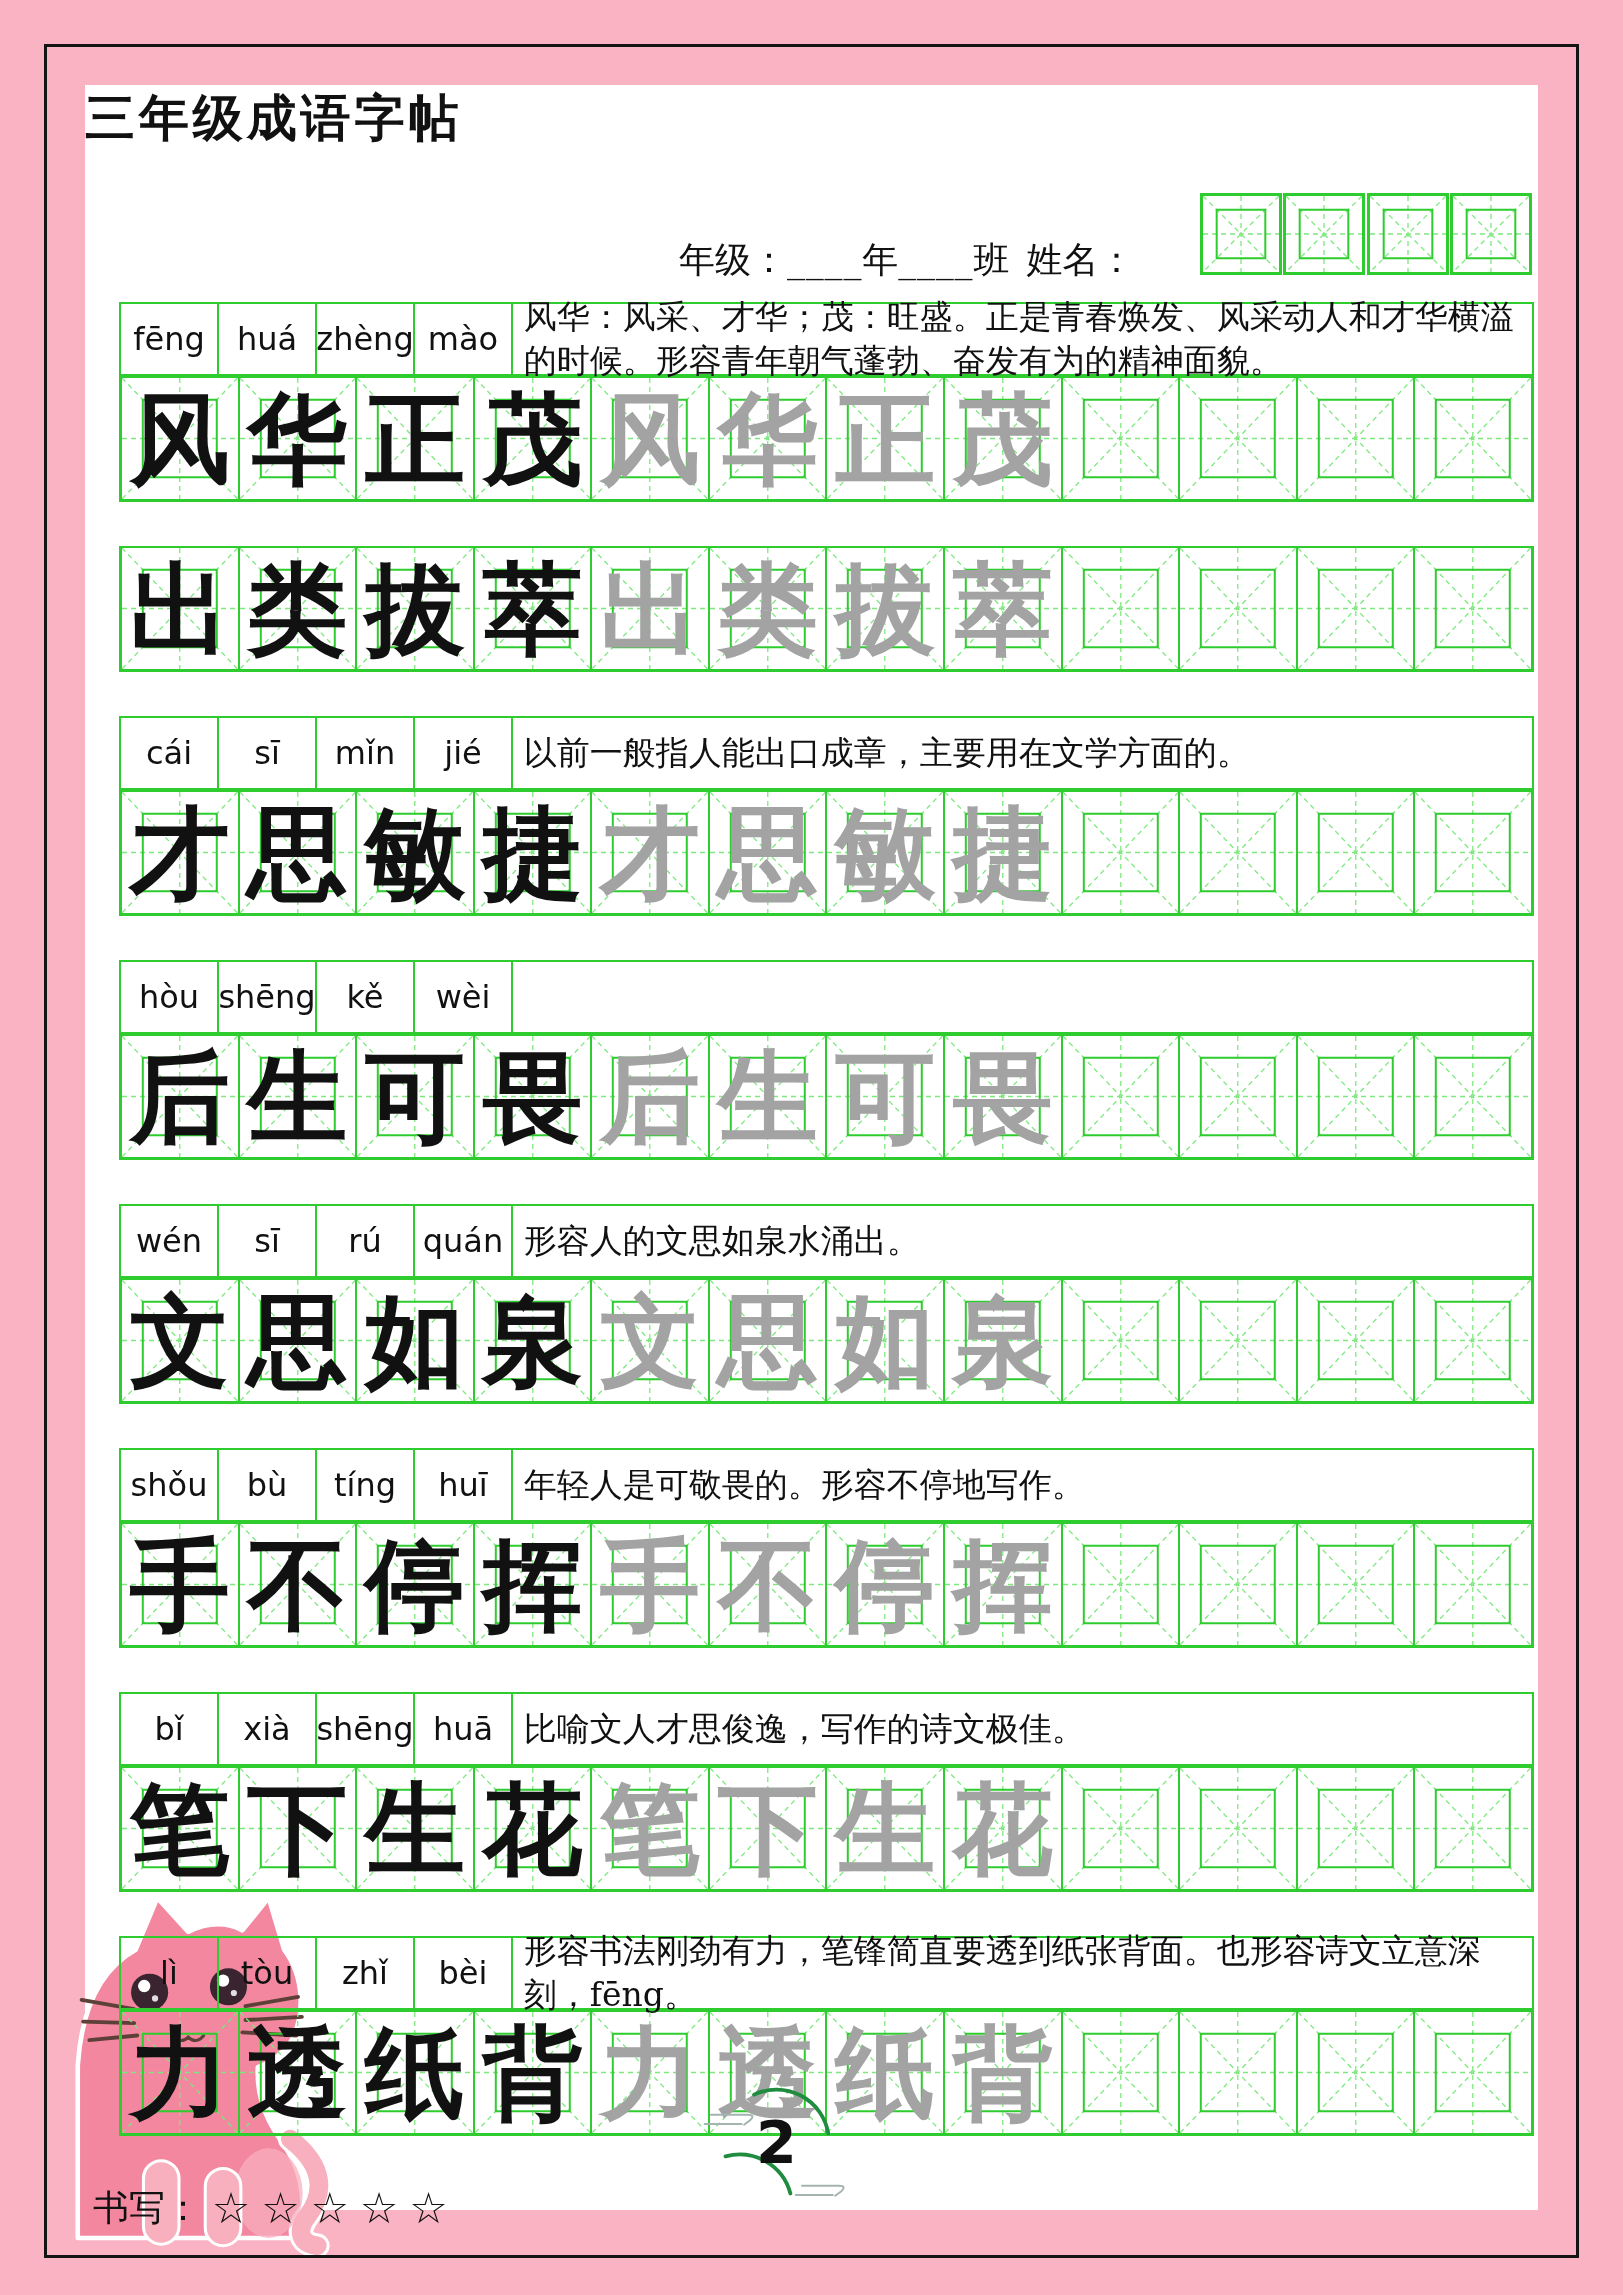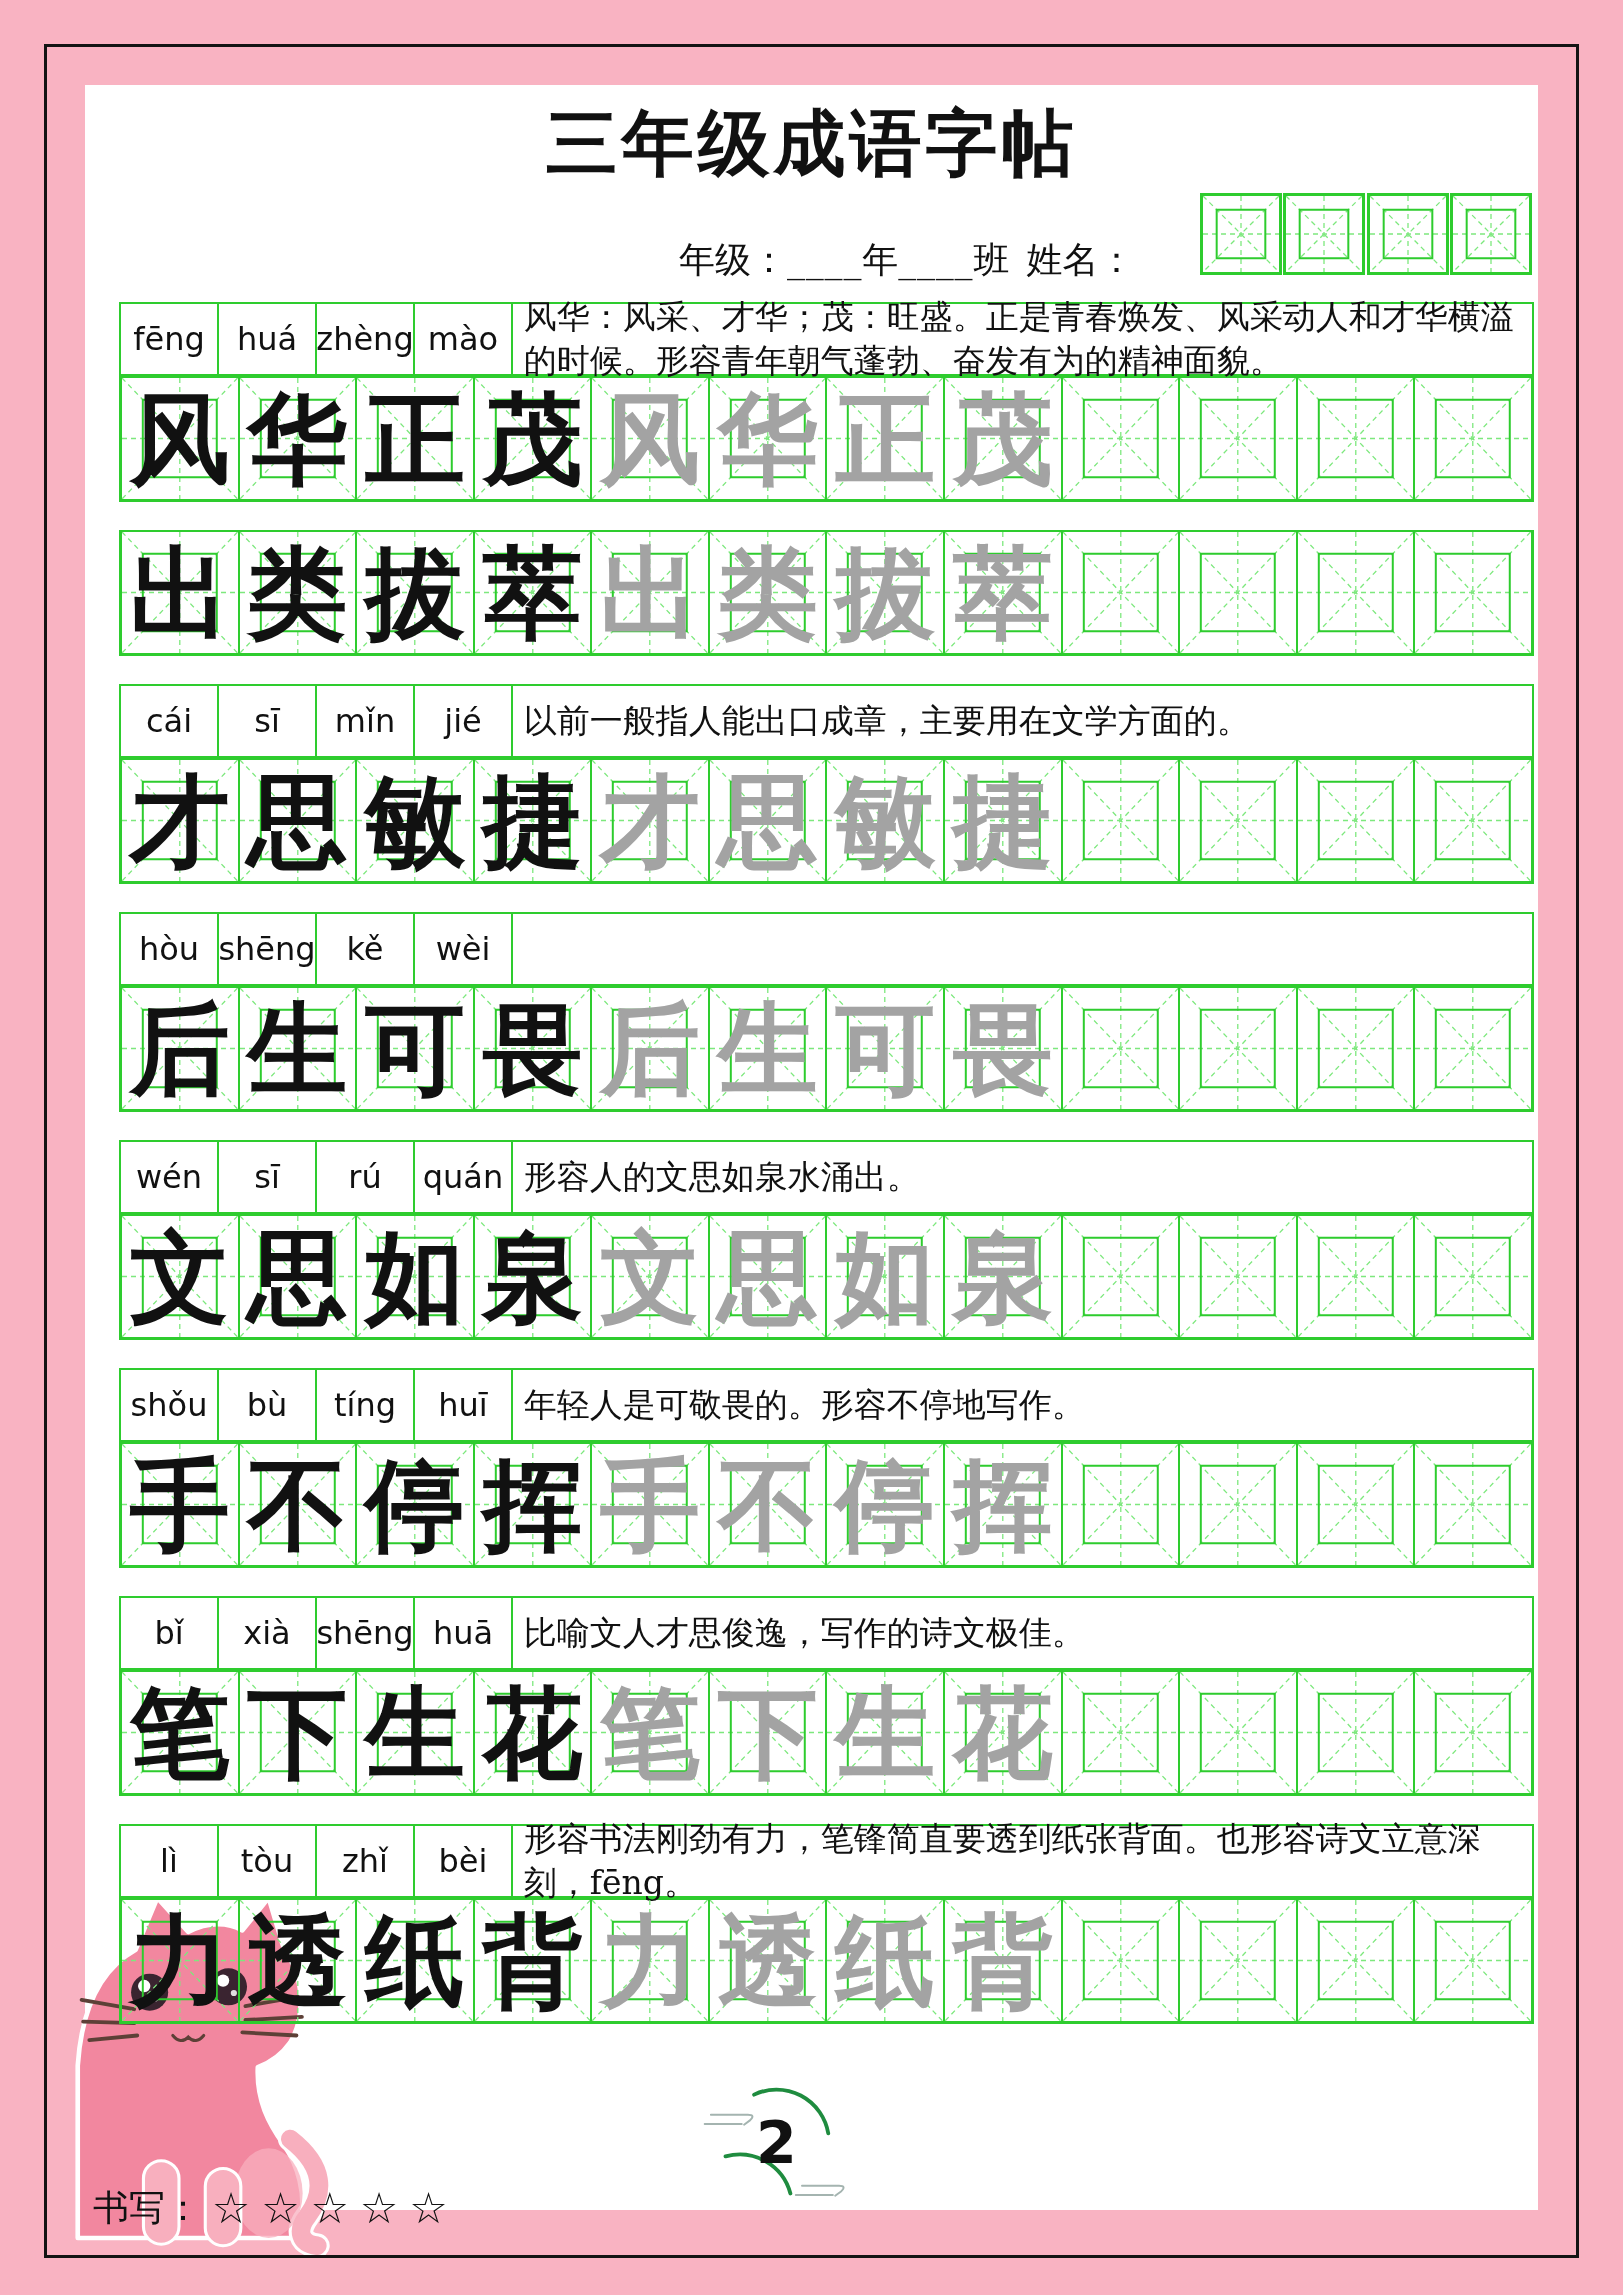--- a/index.html
+++ b/index.html
@@ -10,34 +10,34 @@
     --serif:"DejaVu Serif","Liberation Serif",serif;
     --sans:"DejaVu Sans","Liberation Sans",sans-serif;
   }
   html,body{margin:0;padding:0;}
   body{width:1623px;height:2295px;position:relative;background:var(--frame-pink);overflow:hidden;}
   .frame{position:absolute;left:44px;top:44px;right:44px;bottom:37px;border:3.1px solid var(--frame-line);z-index:0;}
   .page-bg{position:absolute;left:85px;top:85px;width:1453px;height:2125px;background:var(--page-white);z-index:1;}
   .cat{position:absolute;left:66px;top:1884px;width:294px;height:371px;z-index:2;}
   .page-content{position:absolute;left:85px;top:85px;width:1453px;height:2125px;z-index:3;}
 
-  .title{position:absolute;top:11px;left:0;width:100%;text-align:center;
-    font-family:var(--serif);font-weight:700;font-size:72px;letter-spacing:3.9px;color:var(--ink-black);}
+  .title{position:absolute;top:0;left:0;width:100%;text-align:left;
+    font-family:var(--serif);font-weight:700;font-size:50px;letter-spacing:3.9px;color:var(--ink-black);}
 
   .name-line{position:absolute;left:594px;top:151px;font-family:var(--serif);
     font-size:36px;color:var(--ink-black);white-space:nowrap;}
   .name-line .blank{letter-spacing:0.8px;}
   .name-line .gap{display:inline-block;width:17px;}
 
   .name-grid{position:absolute;left:1113px;top:108px;display:flex;}
   .name-cell{width:82px;height:82px;position:relative;border:3.1px solid var(--grid-green);
     box-sizing:border-box;margin-left:1.5px;background:transparent;}
 
   .blocks{position:absolute;left:25px;top:217px;width:1424px;}
-  .block{margin-bottom:28px;padding-left:9px;}
+  .block{margin-bottom:44px;padding-left:9px;}
   .block-header{display:flex;height:74px;box-sizing:border-box;border:2.3px solid var(--grid-green);}
   .pinyin-cell{width:98px;box-sizing:border-box;border-right:2.3px solid var(--grid-green);
     display:flex;align-items:center;justify-content:center;
     font-family:var(--sans);font-size:32px;color:var(--ink-black);}
   .desc-box{flex:1;display:flex;align-items:center;padding:3.1px 10.8px;box-sizing:border-box;}
   .desc-text{font-family:var(--serif);font-size:33px;line-height:44px;color:var(--ink-black);}
 
   .practice-row{display:flex;height:126px;box-sizing:border-box;border:3.1px solid var(--grid-green);border-top-width:2.3px;}
   .pcell{flex:1;position:relative;border-right:2.3px solid var(--grid-green);background:transparent;}
   .pcell:last-child{border-right:none;}

